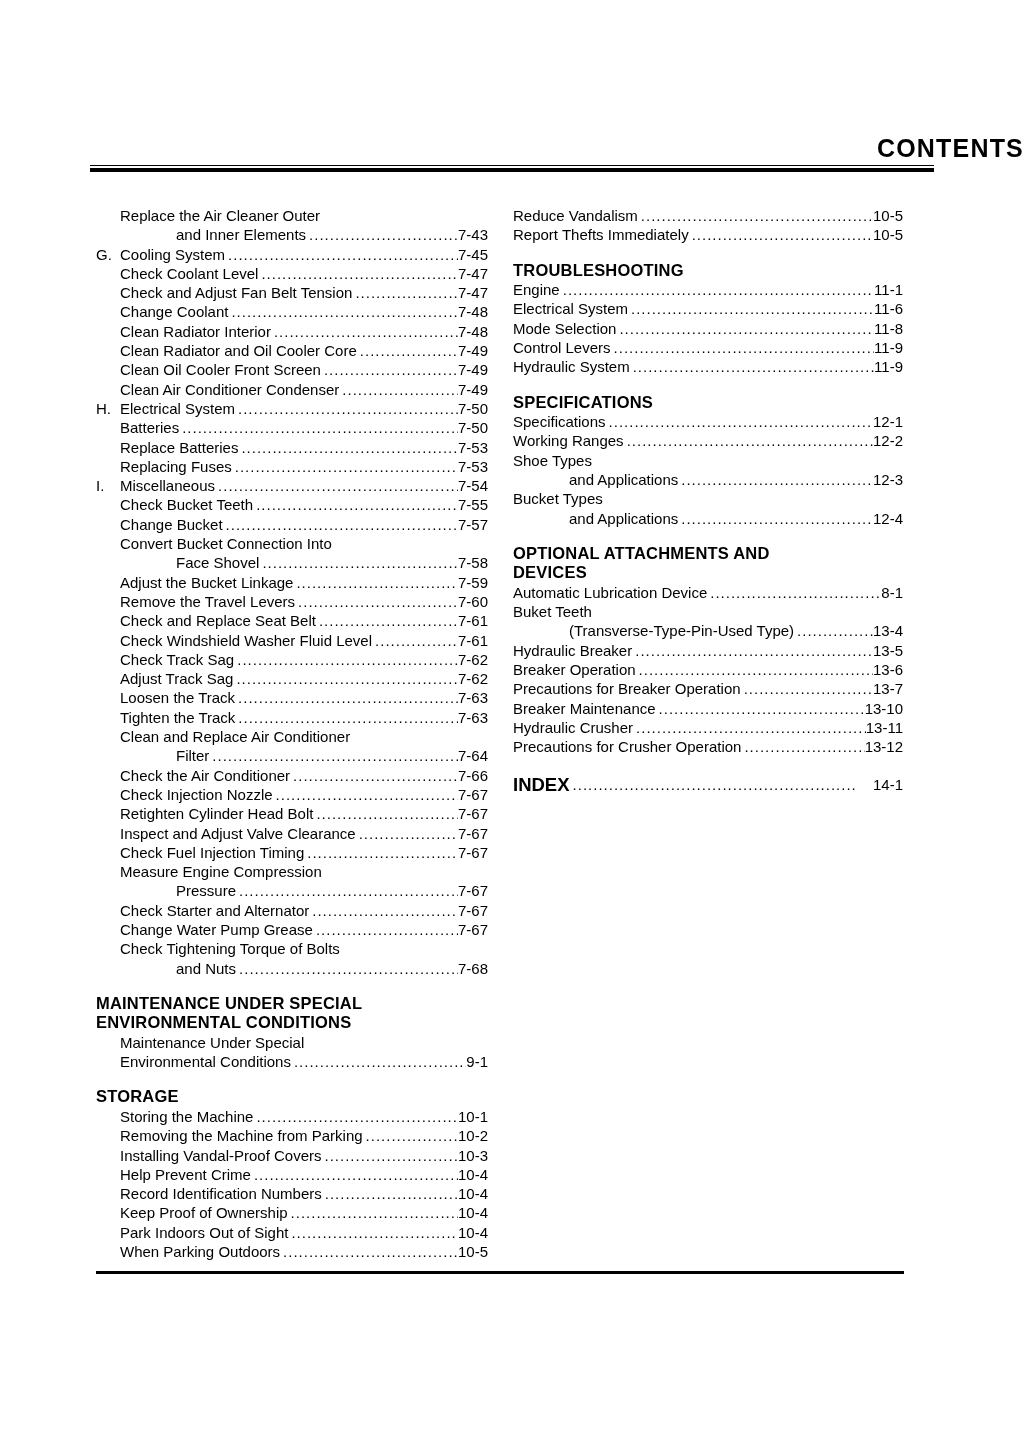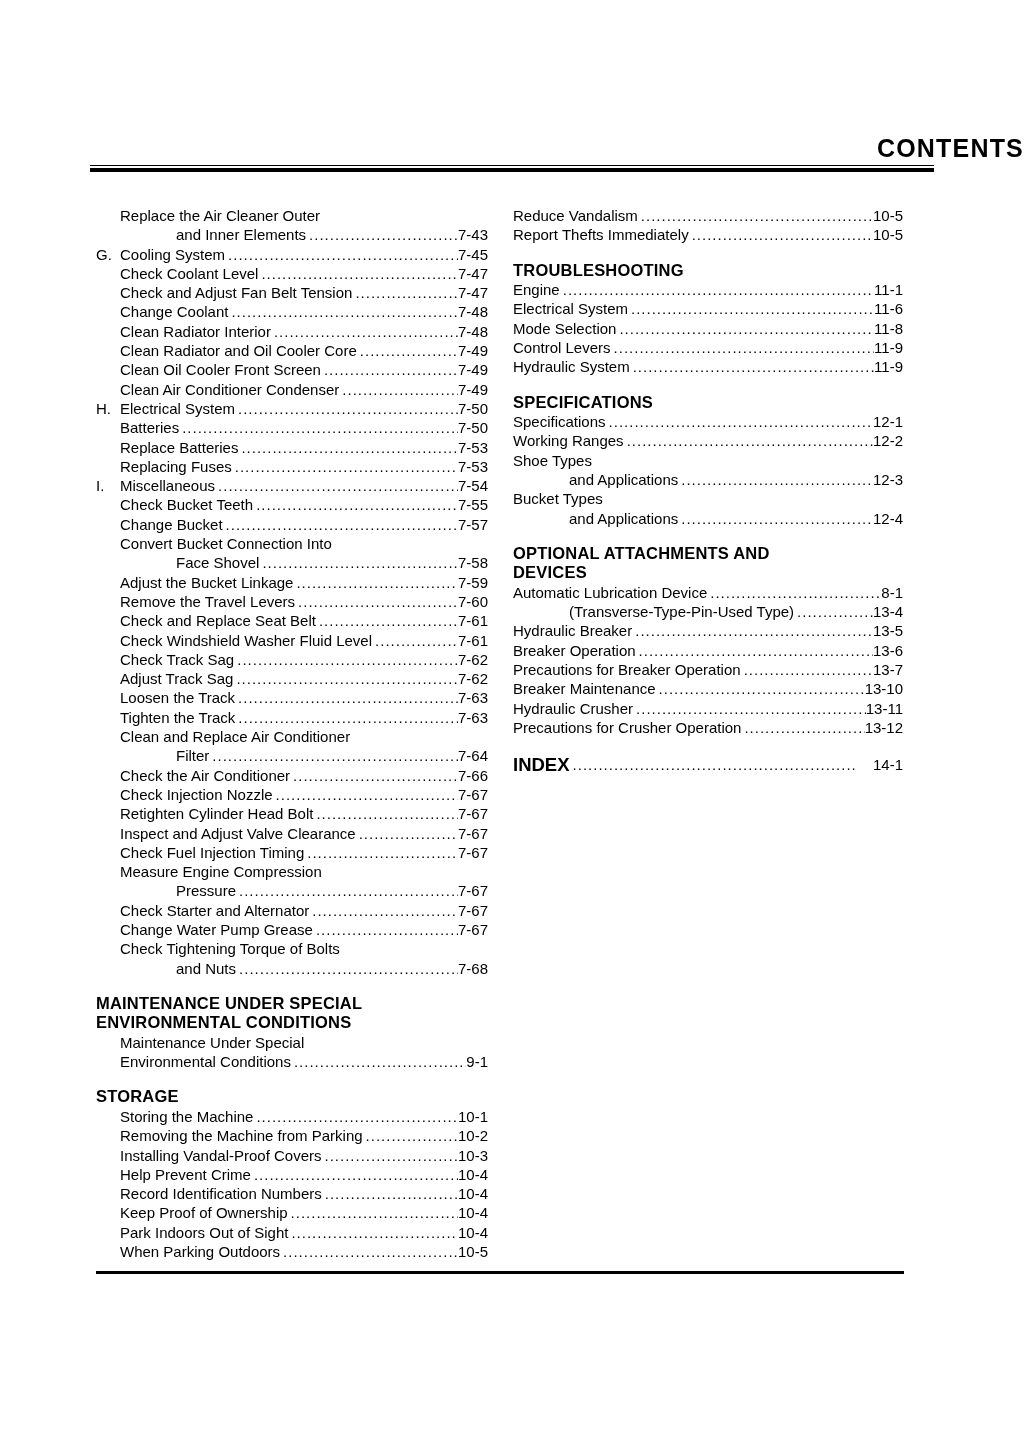--- a/index.html
+++ b/index.html
@@ -511,20 +511,23 @@
         <span class="pageno">12-4</span>
       </div>
       <div class="sec-gap"></div>
       <div class="sec-head">OPTIONAL ATTACHMENTS AND
 DEVICES</div>
       <div class="entry">
         <span class="title-txt ind1">Automatic Lubrication Device</span>
         <span class="dots">..........................................................................................</span>
         <span class="pageno">8-1</span>
       </div>
+      <div class="entry nodots">
+        <span class="title-txt ind1">Buket Teeth</span>
+      </div>
       <div class="entry">
         <span class="title-txt ind2">(Transverse-Type-Pin-Used Type)</span>
         <span class="dots">..........................................................................................</span>
         <span class="pageno">13-4</span>
       </div>
       <div class="entry">
         <span class="title-txt ind1">Hydraulic Breaker</span>
         <span class="dots">..........................................................................................</span>
         <span class="pageno">13-5</span>
       </div>

